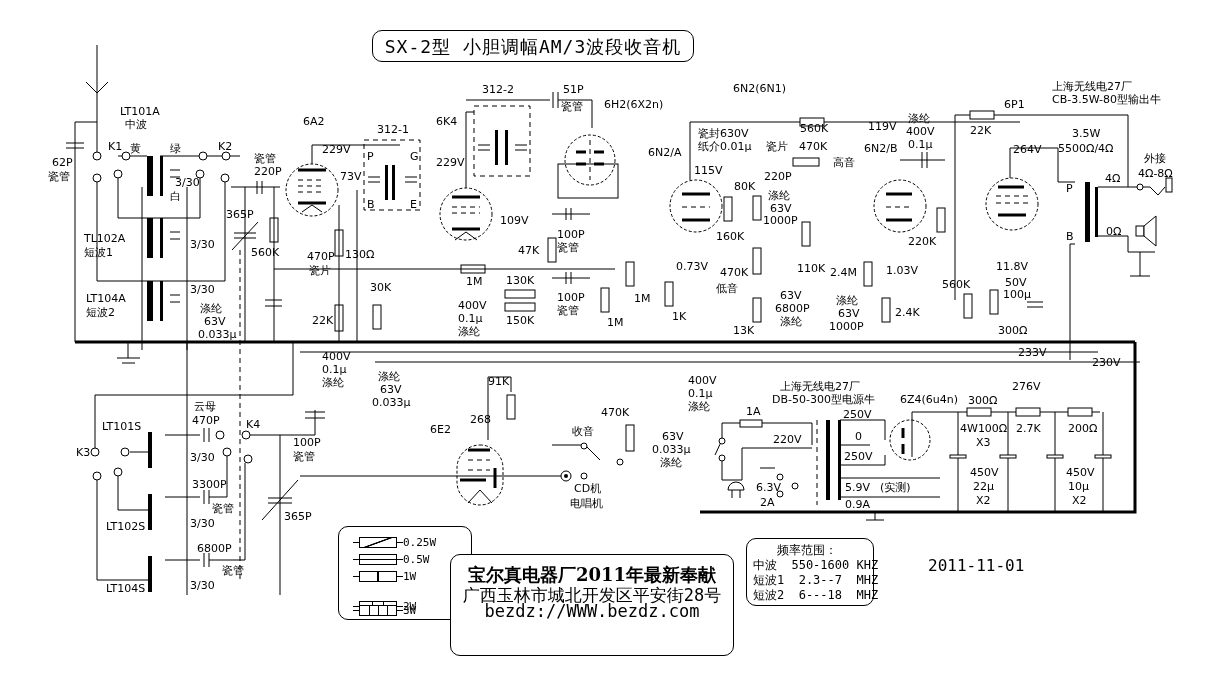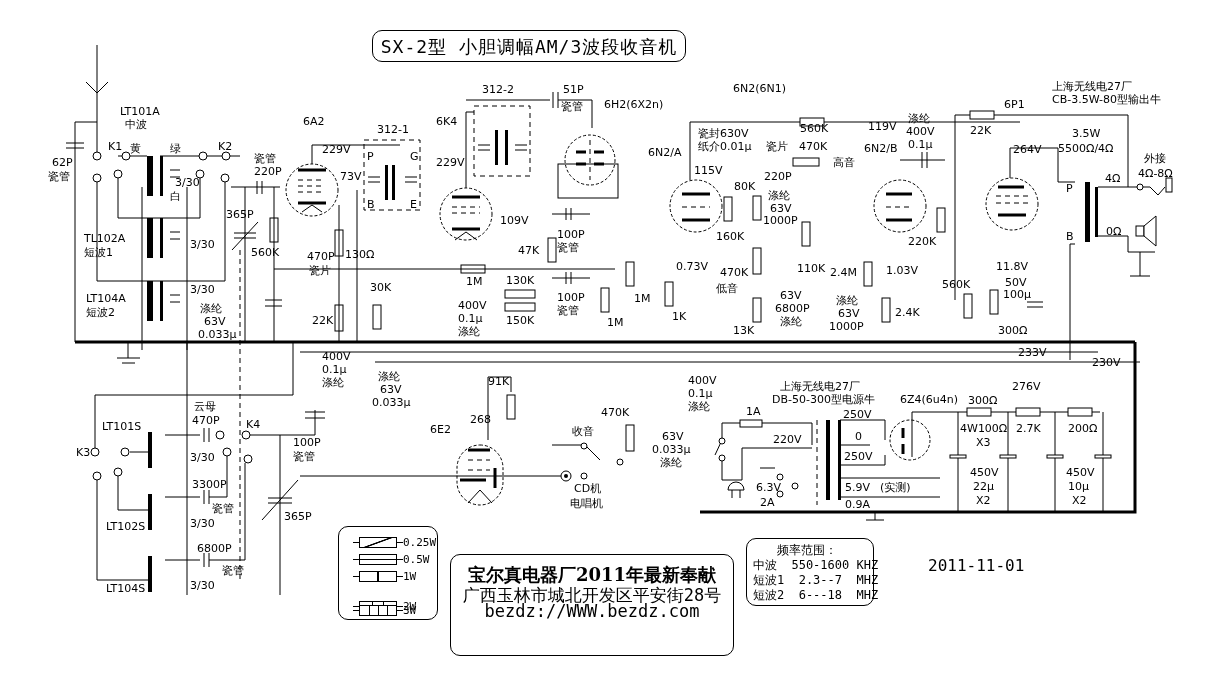--- a/index.html
+++ b/index.html
@@ -7,23 +7,23 @@
   svg#schem{position:absolute;left:0;top:0;}
   .tc{font-family:"DejaVu Sans","Liberation Sans",sans-serif;font-size:11px;fill:#000;}
   .w{stroke:#000;stroke-width:1;fill:none;}
   .bus{stroke:#000;stroke-width:3;fill:none;}
   .dash{stroke:#000;stroke-width:1;fill:none;stroke-dasharray:5,4;}
   .tube{stroke:#000;stroke-width:1;fill:#fff;stroke-dasharray:3,2;}
   .plate{stroke:#000;stroke-width:3;}
   .res{stroke:#000;stroke-width:1;fill:#fff;}
   .dot{fill:#000;}
   .box{position:absolute;border:1px solid #000;border-radius:10px;background:#fff;}
-  #title-box{left:372px;top:30px;width:312px;height:30px;}
+  #title-box{left:372px;top:30px;width:312px;height:30px;padding-left:8px;}
   #title{position:absolute;left:0;right:0;top:4px;text-align:center;font-size:18px;font-family:"DejaVu Sans Mono","Liberation Mono",monospace;letter-spacing:1px;}
-  #legend-box{left:338px;top:526px;width:98px;height:92px;}
+  #legend-box{left:338px;top:526px;width:98px;height:92px;padding-left:34px;}
   .leg-row{position:absolute;left:14px;height:14px;font-size:11px;display:flex;align-items:center;}
   .leg-sym{width:36px;height:9px;border:1px solid #000;position:relative;margin-left:6px;margin-right:6px;background:#fff;}
   .leg-sym::before{content:"";position:absolute;left:-7px;top:4px;width:6px;border-top:1px solid #000;}
   .leg-sym::after{content:"";position:absolute;right:-7px;top:4px;width:6px;border-top:1px solid #000;}
   #maker-box{left:450px;top:526px;width:282px;height:100px;text-align:center;margin-top:28px;}
   #maker-title{font-family:"DejaVu Serif","Liberation Serif",serif;font-weight:bold;font-size:18px;margin-top:8px;}
   .maker-line{font-size:17px;line-height:16px;}
   #freq-box{left:746px;top:538px;width:126px;height:66px;}
   .freq-row{position:absolute;left:6px;font-size:12px;white-space:pre;}
   #date{position:absolute;left:928px;top:556px;font-size:16px;}

